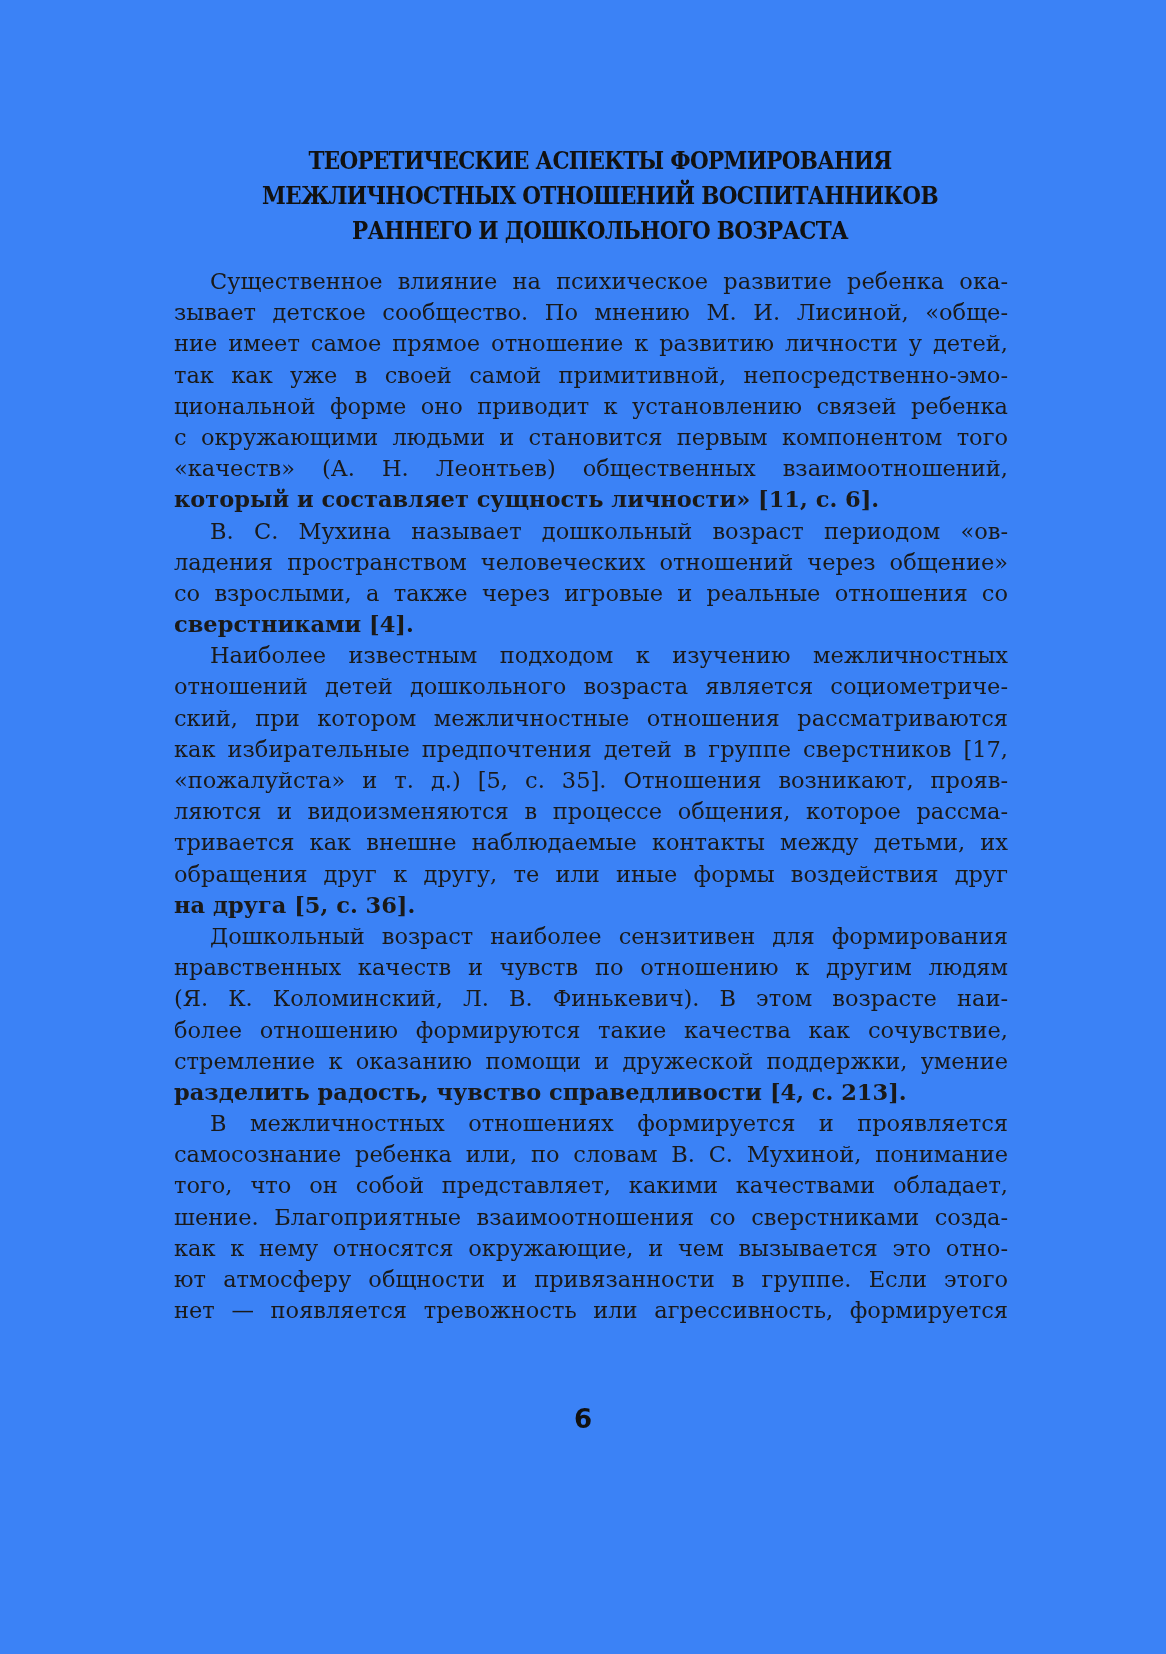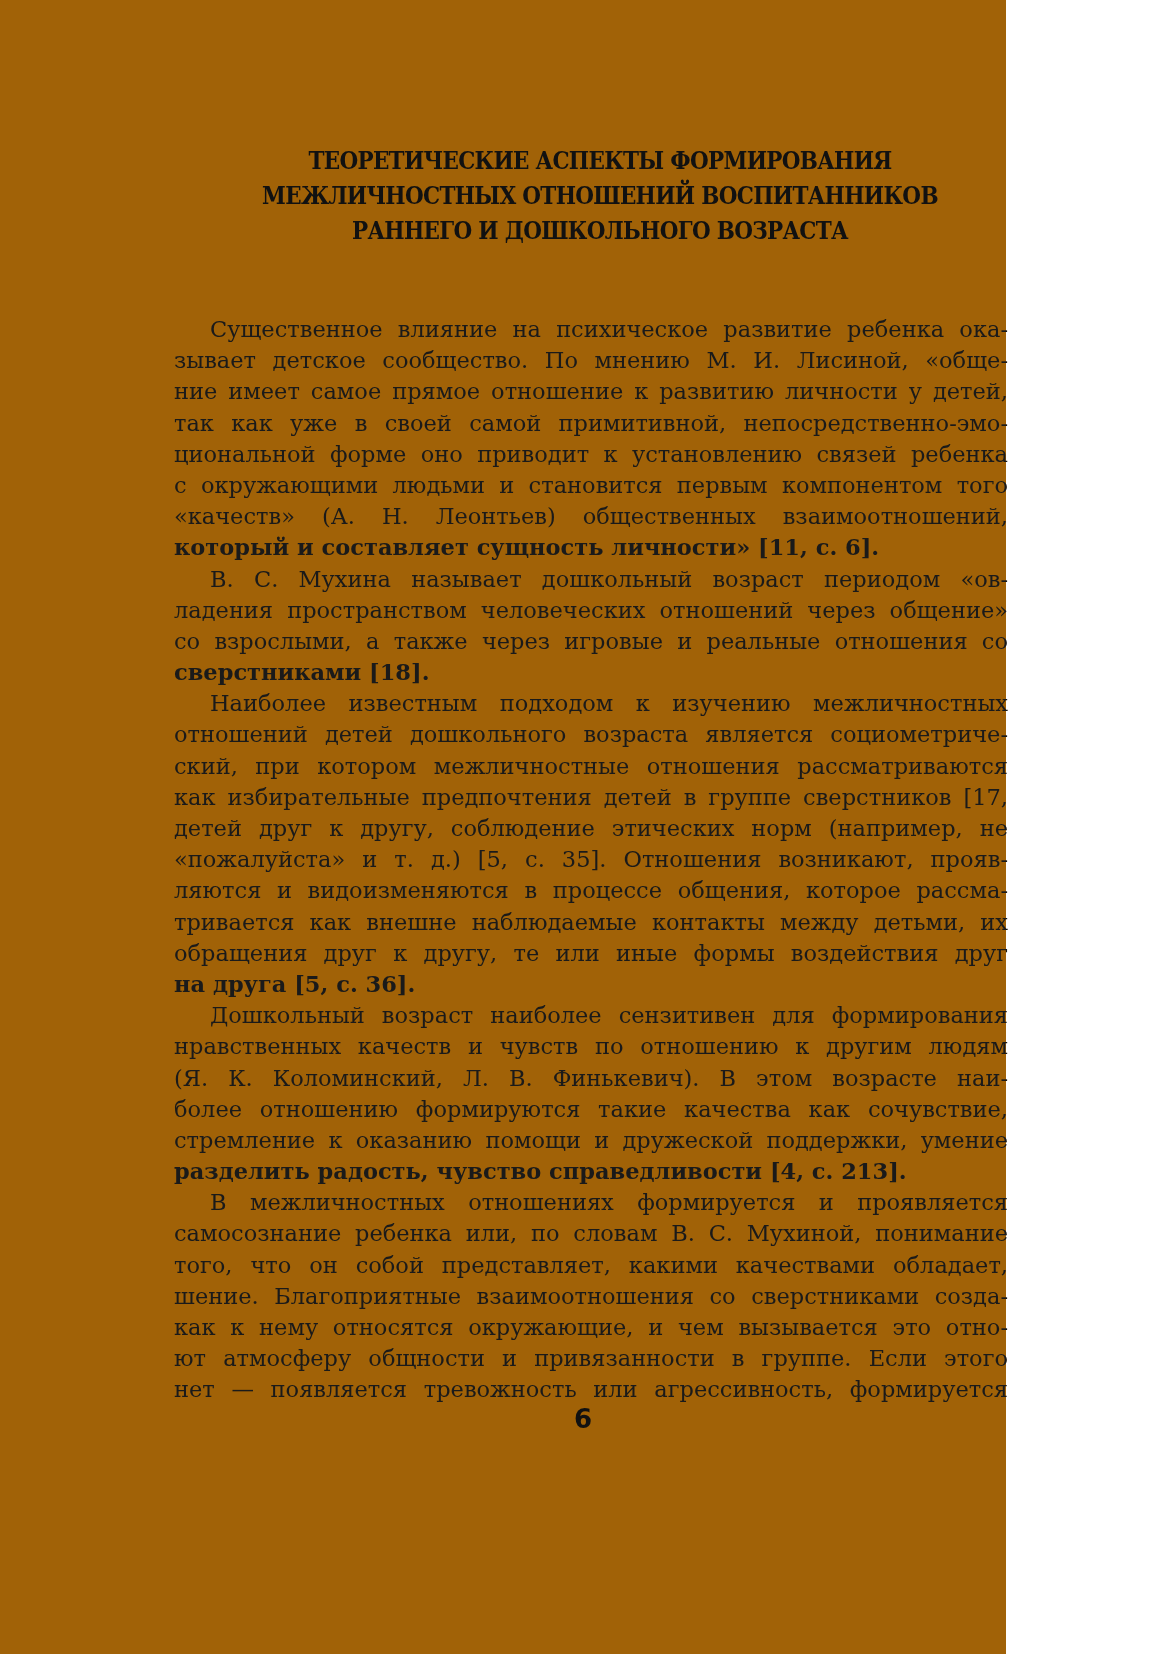--- a/index.html
+++ b/index.html
@@ -1,28 +1,28 @@
 <!DOCTYPE html>
 <html><head>
 <meta charset="utf-8">
 <style>
   html, body { margin: 0; padding: 0; background: #ffffff; }
   body { width: 1166px; height: 1654px; position: relative; overflow: hidden; }
-  .page { position: absolute; left: 0; top: 0; width: 1006px; height: 1654px; background: #a16207; }
+  .page { position: absolute; left: 0; top: 0; width: 1166px; height: 1654px; background: #3b82f6; }
   .title {
     position: absolute; left: 170px; top: 143px; width: 860px;
     text-align: center; font-family: "DejaVu Serif", serif; font-weight: bold;
     font-size: 25px; line-height: 35px; color: #111; letter-spacing: -0.8px;
     transform: scaleX(0.86); transform-origin: center top;
   }
   .title div { white-space: nowrap; }
   .body {
     position: absolute; left: 174px; top: 266px; width: 834px;
     font-family: "DejaVu Serif", serif; font-size: 22.5px; line-height: 31.2px;
-    color: #1a1a1a; text-align: justify; margin-top: 48px;
+    color: #1a1a1a; text-align: justify;
   }
   .line { display: block; white-space: nowrap; text-align: justify; text-align-last: justify; height: 31.2px; overflow: visible; }
   .line.last { text-align-last: left; font-weight: bold; }
   .line.indent { padding-left: 36px; }
   .pagenum {
     position: absolute; left: 0; width: 1166px; top: 1404px; text-align: center;
     font-family: "DejaVu Sans", sans-serif; font-weight: bold; font-size: 26px; color: #111;
   }
 </style>
 </head>
@@ -41,27 +41,26 @@
     <span class="line">ние имеет самое прямое отношение к развитию личности у детей,</span>
     <span class="line">так как уже в своей самой примитивной, непосредственно-эмо-</span>
     <span class="line">циональной форме оно приводит к установлению связей ребенка</span>
     <span class="line">с окружающими людьми и становится первым компонентом того</span>
     <span class="line">«качеств» (А. Н. Леонтьев) общественных взаимоотношений,</span>
     <span class="line last">который и составляет сущность личности» [11, с. 6].</span>
 
     <span class="line indent">В. С. Мухина называет дошкольный возраст периодом «ов-</span>
     <span class="line">ладения пространством человеческих отношений через общение»</span>
     <span class="line">со взрослыми, а также через игровые и реальные отношения со</span>
-    <span class="line last">сверстниками [18].</span>
+    <span class="line last">сверстниками [4].</span>
 
     <span class="line indent">Наиболее известным подходом к изучению межличностных</span>
     <span class="line">отношений детей дошкольного возраста является социометриче-</span>
     <span class="line">ский, при котором межличностные отношения рассматриваются</span>
     <span class="line">как избирательные предпочтения детей в группе сверстников [17,</span>
-    <span class="line">детей друг к другу, соблюдение этических норм (например, не</span>
     <span class="line">«пожалуйста» и т. д.) [5, с. 35]. Отношения возникают, прояв-</span>
     <span class="line">ляются и видоизменяются в процессе общения, которое рассма-</span>
     <span class="line">тривается как внешне наблюдаемые контакты между детьми, их</span>
     <span class="line">обращения друг к другу, те или иные формы воздействия друг</span>
     <span class="line last">на друга [5, с. 36].</span>
 
     <span class="line indent">Дошкольный возраст наиболее сензитивен для формирования</span>
     <span class="line">нравственных качеств и чувств по отношению к другим людям</span>
     <span class="line">(Я. К. Коломинский, Л. В. Финькевич). В этом возрасте наи-</span>
     <span class="line">более отношению формируются такие качества как сочувствие,</span>

